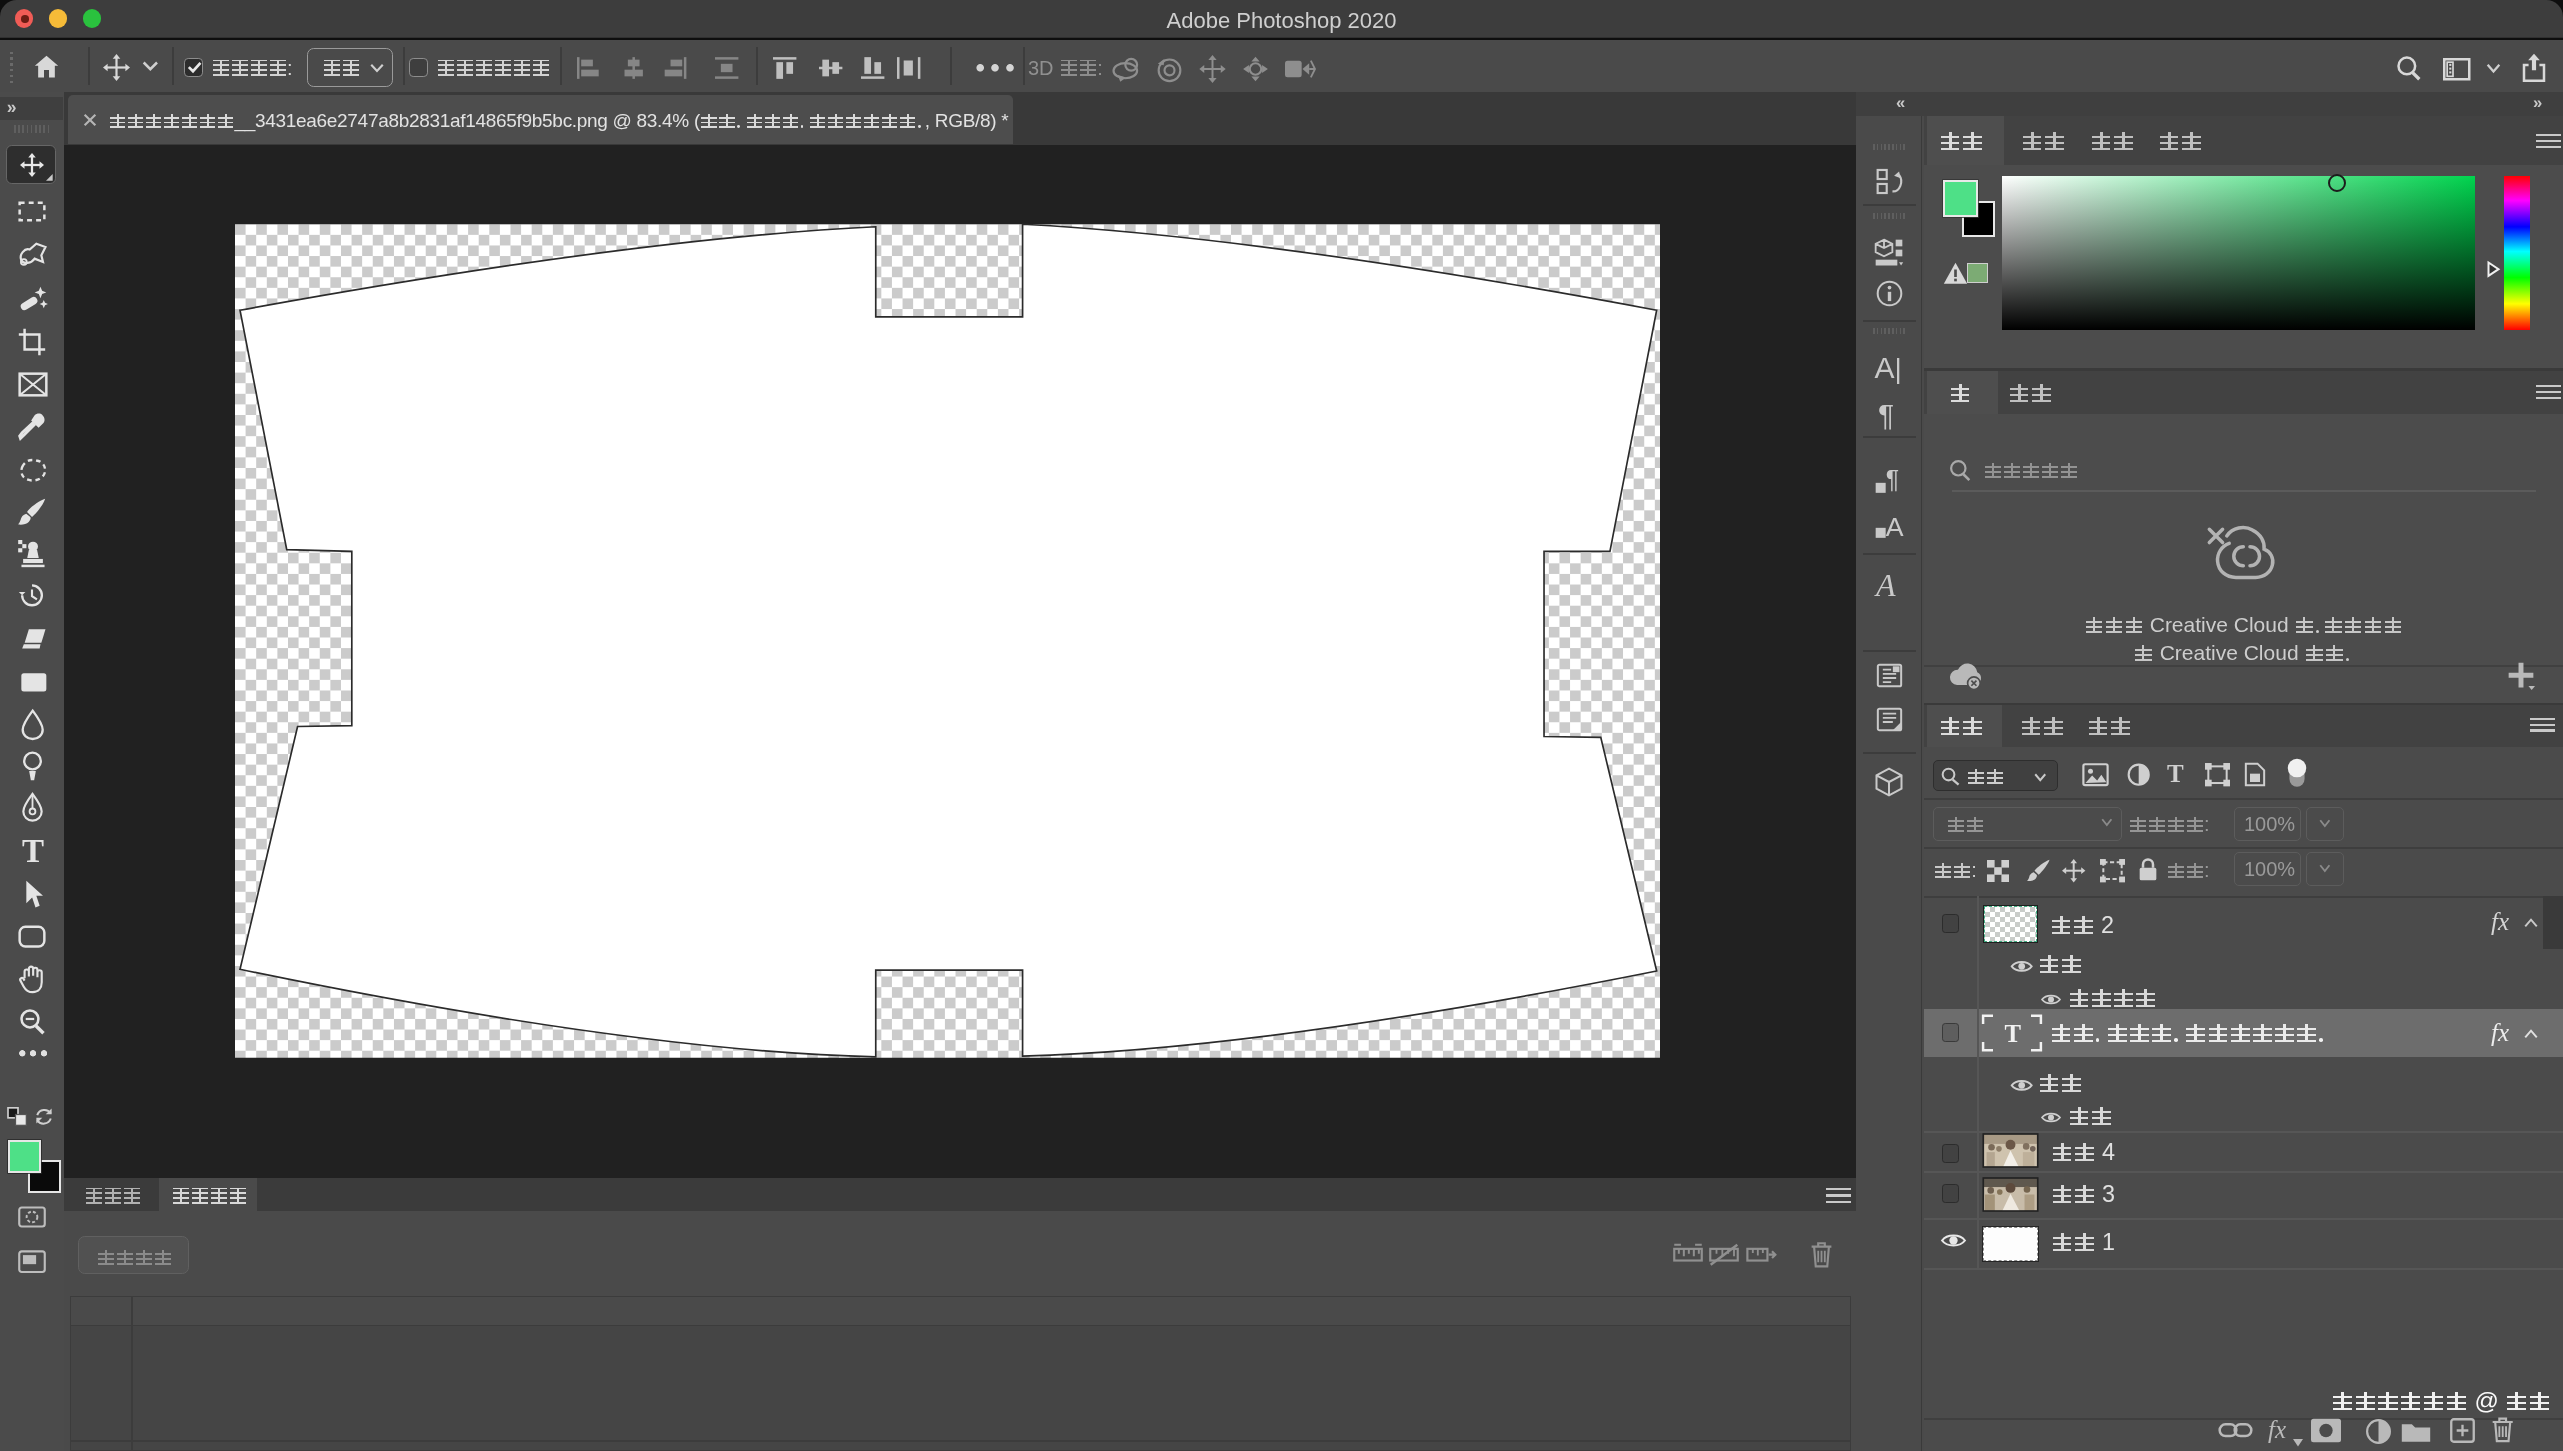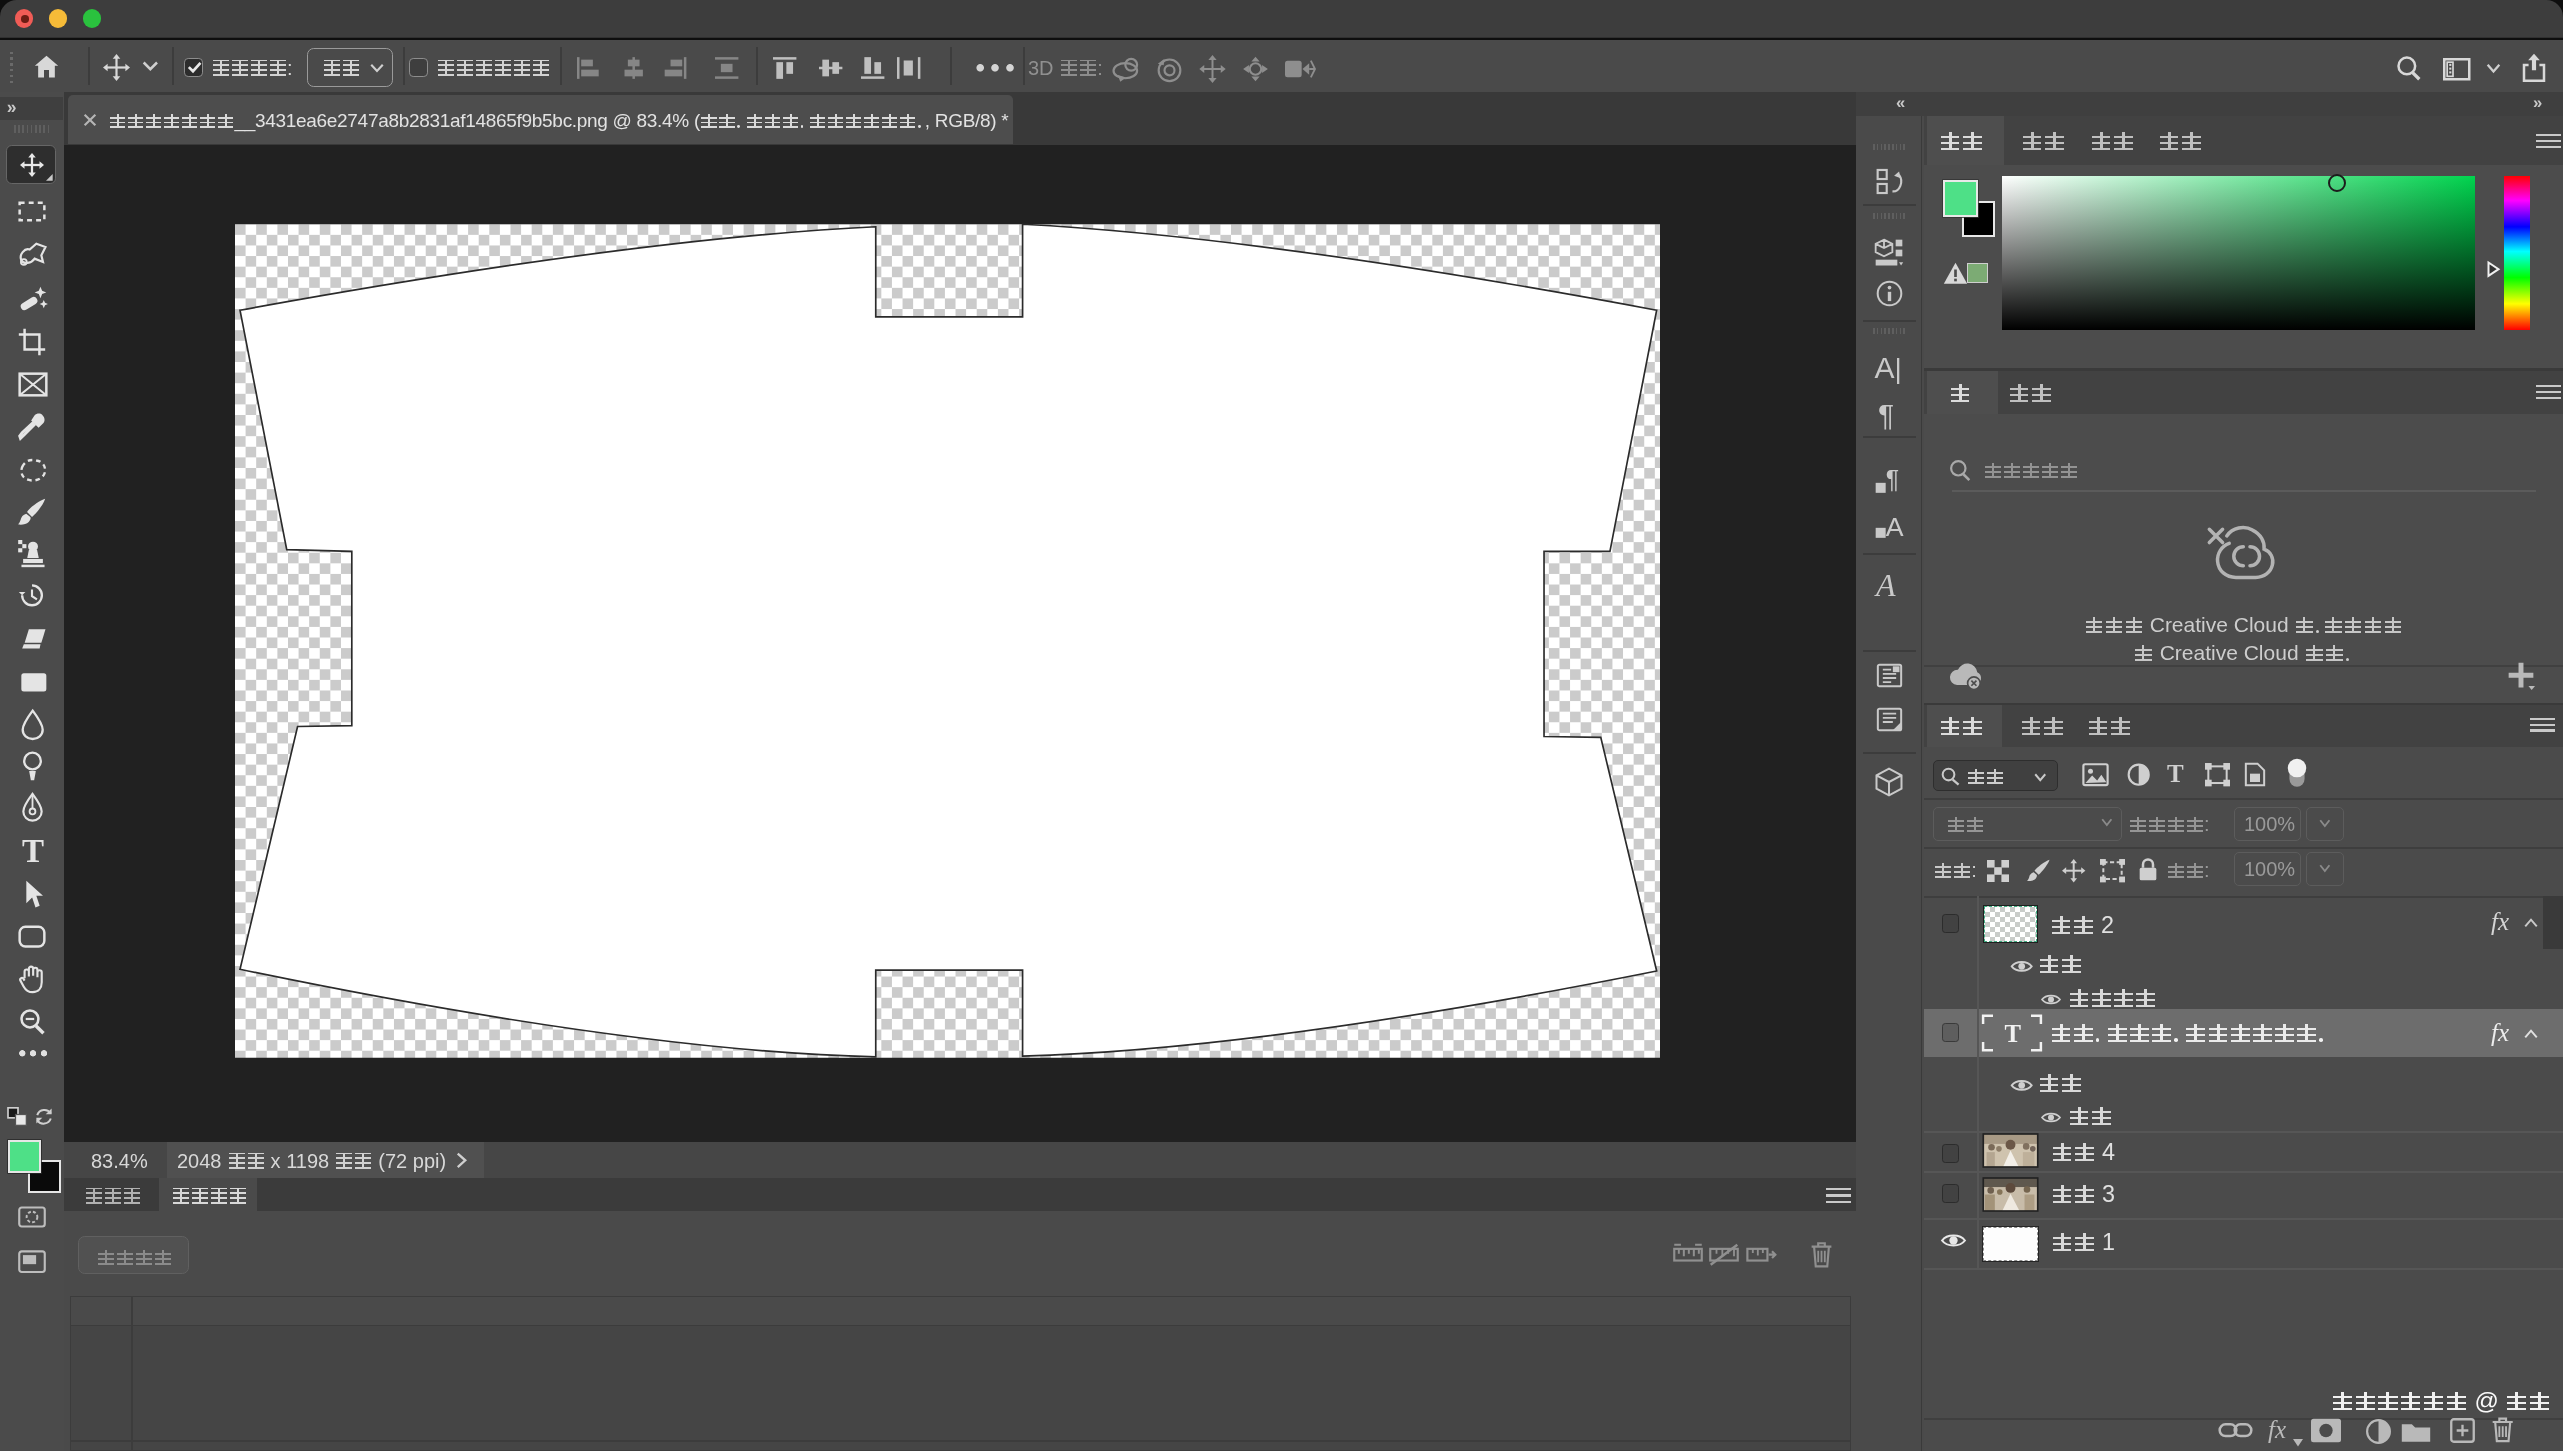--- a/index.html
+++ b/index.html
@@ -14,20 +14,21 @@
 svg{position:absolute;overflow:visible}
 </style>
 </head>
 <body>
 
 <div class="a" style="left:0;top:0;width:2563px;height:38px;background:#3d3d3d;border-bottom:1.7px solid #303030;border-radius:16.7px 16.7px 0 0">
   <div class="a" style="left:15px;top:9.2px;width:18.4px;height:18.4px;border-radius:50%;background:#f05c56"></div>
   <div class="a" style="left:21px;top:15px;width:7.5px;height:7.5px;border-radius:50%;background:#6c1d14"></div>
   <div class="a" style="left:49px;top:9.2px;width:18.4px;height:18.4px;border-radius:50%;background:#f6bb38"></div>
   <div class="a" style="left:83px;top:9.2px;width:18.4px;height:18.4px;border-radius:50%;background:#2ac23e"></div>
+  <div class="txt" style="left:0;right:0;top:7.5px;text-align:center;font-size:22px;color:#cfcfcf">Adobe Photoshop 2020</div>
 </div>
 
 <div class="a" id="opts" style="left:0;top:40px;width:2563px;height:52px;background:#4a4a4a">
 
   <div class="a" style="left:10px;top:8.3px;width:2.5px;height:35px;background:repeating-linear-gradient(0deg,#6a6a6a 0 2.5px,transparent 2.5px 5.8px)"></div>
 
   <svg class="a" style="left:34px;top:15px" width="25" height="23.4" viewBox="0 0 30 28">
       <path d="M15 1 L29 13 L25 13 L25 27 L18 27 L18 18 L12 18 L12 27 L5 27 L5 13 L1 13 Z" fill="#d8d8d8"></path>
     </svg>
   <div class="sep" style="left:88px"></div>
@@ -358,28 +359,20 @@
     <defs>
       <pattern id="cb" width="25.4" height="25.4" patternUnits="userSpaceOnUse">
         <rect width="25.4" height="25.4" fill="#ffffff"></rect>
         <rect width="12.7" height="12.7" fill="#cbcbcb"></rect>
         <rect x="12.7" y="12.7" width="12.7" height="12.7" fill="#cbcbcb"></rect>
       </pattern>
     </defs>
     <rect width="1708" height="999" fill="url(#cb)"></rect>
     <path d="M6 103 Q478 17 768 3 L768 111 L944 111 L944 0 Q1233 15 1704 103 L1648 392 L1569 392 L1569 614 L1637 615 L1704 895 Q1233 989 944 997 L944 894 L768 894 L768 998 Q478 991 6 893 L75 602 L140 601 L140 392 L62 390 Z" fill="#ffffff" stroke="#2b2b2b" stroke-width="2"></path>
   </svg>
-  <div class="a" id="statusbar" style="left:0;top:1050px;width:1792px;height:36px;background:#464646">
-    <div class="txt" style="left:27px;top:7.5px;font-size:20px;color:#d8d8d8">83.4%</div>
-    <div class="a" style="left:103px;top:0;width:317px;height:36px;background:#505050"></div>
-    <div class="txt zh" style="left:113px;top:7.5px;font-size:20px;color:#d8d8d8">2048 <i class="gc"></i><i class="gc"></i> x 1198 <i class="gc"></i><i class="gc"></i> (72 ppi)</div>
-    <svg class="a" style="left:392px;top:10px" width="11" height="16.7" viewBox="0 0 13 20">
-        <path d="M2 2 L11 10 L2 18" fill="none" stroke="#cfcfcf" stroke-width="2.8"></path>
-      </svg>
-  </div>
 </div>
 
 <div class="a" id="bottompanel" style="left:64px;top:1178px;width:1792px;height:274px;background:#4a4a4a">
   <div class="a" style="left:0;top:0;width:1792px;height:33px;background:#3b3b3b"></div>
   <div class="txt zh" style="left:20px;top:6.7px;font-size:20px;color:#b8b8b8"><i class="gc"></i><i class="gc"></i><i class="gc"></i></div>
   <div class="a" style="left:95px;top:0;width:98px;height:33px;background:#4a4a4a"></div>
   <div class="txt zh" style="left:107px;top:6.7px;font-size:20px;color:#e0e0e0"><i class="gc"></i><i class="gc"></i><i class="gc"></i><i class="gc"></i></div>
   <div class="a" style="left:1762px;top:10px;width:25px;height:15px;background:repeating-linear-gradient(0deg,#c9c9c9 0 2.5px,transparent 2.5px 6.3px)"></div>
 
   <div class="a" style="left:14px;top:58px;width:111px;height:38px;background:#515151;border:1.7px solid #606060;border-radius:6.7px"></div>

